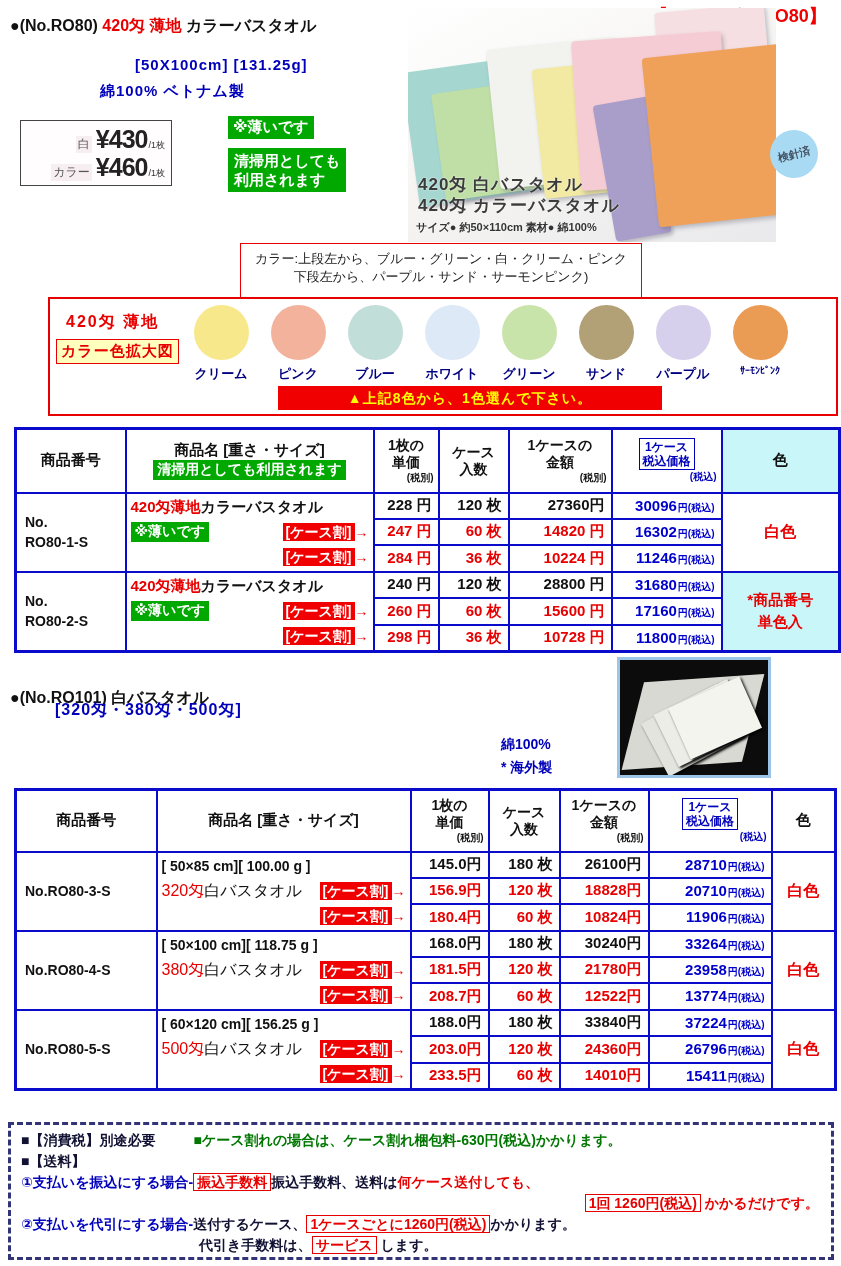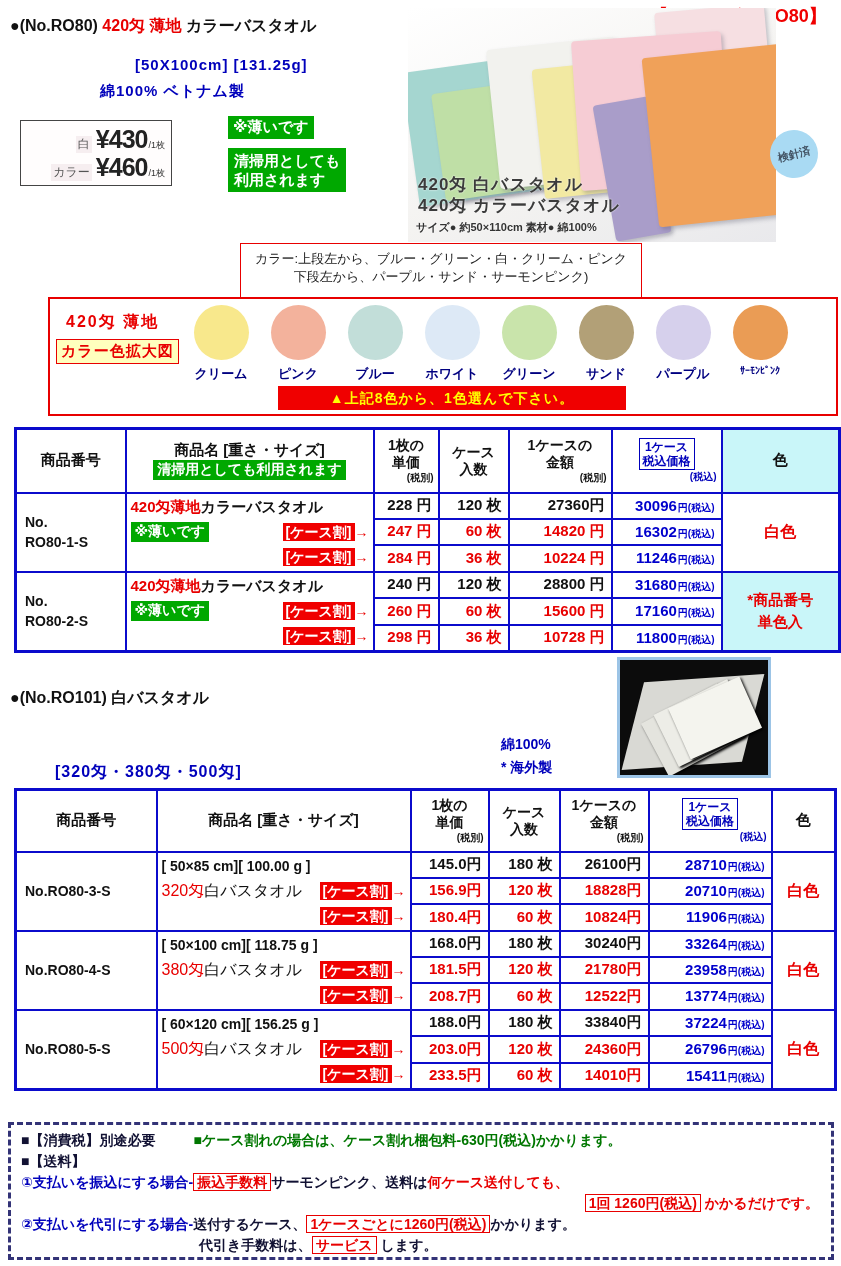--- a/index.html
+++ b/index.html
@@ -37,21 +37,21 @@
 
   
   #swatch-panel { left:48px; top:297px; width:790px; height:119px; border:2px solid #e80000; background:#fff; }
   #swatch-title { left:16px; top:13px; color:#e80000; font-size:16px; font-weight:bold; letter-spacing:2px; }
   #swatch-subtitle { left:6px; top:40px; border:1px solid #e80000; background:#ffffbe; color:#e80000; font-size:15px; font-weight:bold; padding:2px 4px; letter-spacing:1px; }
   #swatch-row { left:143px; top:6px; display:flex; gap:21px; }
   .swatch-item { width:56px; text-align:center; }
   .swatch-circle { width:55px; height:55px; border-radius:50%; margin:0 auto; }
   .swatch-label { margin-top:5px; font-size:13px; font-weight:bold; color:#000080; white-space:nowrap; }
   .swatch-label.small { font-size:10px; }
-  #swatch-banner { left:228px; top:87px; width:348px; height:24px; background:#f00000; color:#ffff00; font-size:14px; font-weight:bold; text-align:center; line-height:24px; letter-spacing:1px; }
+  #swatch-banner { left:228px; top:87px; width:384px; height:24px; background:#f00000; color:#ffff00; font-size:14px; font-weight:bold; text-align:center; line-height:24px; letter-spacing:1px; }
 
   
   table.ptable { position:absolute; border-collapse:collapse; table-layout:fixed; background:#fff; }
   table.ptable, table.ptable td, table.ptable th { border:2px solid #0b0bcc; }
   table.ptable { border-width:3px; }
   table.ptable th { font-size:15px; color:#111; vertical-align:middle; padding:2px; font-weight:bold; }
   .h-main { white-space:pre-line; font-size:14px; line-height:17px; }
   .h-tax { font-size:10px; text-align:right; padding-right:2px; }
   .incl-box { display:inline-block; border:1px solid #0000bb; color:#0000bb; font-size:12px; line-height:14px; padding:1px 3px; white-space:pre-line; font-weight:bold; }
   th.cyan { background:#c9f6f9; }
@@ -74,21 +74,21 @@
   .nblk { color:#111; }
   .nl2, .nl3 { height:25px; display:flex; justify-content:space-between; align-items:center; }
   .nl3 { justify-content:flex-end; }
   .badge-green.sm { font-size:14px; padding:1px 4px; }
   .case-wrap { white-space:nowrap; }
   .case-badge { background:#f00000; color:#fff; font-weight:bold; font-size:14px; padding:1px 3px;text-align:center; }
   .case-arrow { color:#e80000; font-weight:bold; font-size:14px; }
 
   
   #title2 { left:10px; top:688px; font-size:16px; font-weight:bold; color:#111; }
-  #subtitle2 { left:55px; top:762px; font-size:16px; font-weight:bold; color:#0000bb; letter-spacing:1px; }
+  #subtitle2 { left:55px; top:700px; font-size:16px; font-weight:bold; color:#0000bb; letter-spacing:1px; }
   #material2 { left:501px; top:733px; font-size:14px; font-weight:bold; color:#0000bb; line-height:23px; white-space:pre-line; }
   #photo2 { left:617px; top:657px; width:154px; height:121px; border:3px solid #9cc4e6; background:#0c0c0c; overflow:hidden; }
   .w-flat { position:absolute; left:14px; top:18px; width:118px; height:88px; background:#d9d9d4; transform:skewX(-18deg) rotate(-4deg); }
   .w-fold { position:absolute; background:#efefe9; box-shadow:1px 2px 3px #000; }
 
   
   #notes { left:8px; top:1122px; width:826px; height:138px; border:3px dashed #333377; padding:5px 10px; font-size:14px; font-weight:bold; color:#111133; }
   #notes .nrow { line-height:20px; margin-bottom:1px; white-space:nowrap; }
   .green-note { color:#007700; margin-left:38px; }
   .rbox { border:1px solid #e80000; color:#e80000; padding:0 3px; }
@@ -422,19 +422,19 @@
       <td class="v">60 枚</td>
       <td class="v">14010円</td>
       <td class="v incl"><span>15411</span><span class="sfx">円(税込)</span></td>
     </tr>
   </tbody>
     </table>
 
   <div id="notes" class="abs">
     <div class="nrow"><span>■【消費税】別途必要</span><span class="green-note">■ケース割れの場合は、ケース割れ梱包料-630円(税込)かかります。</span></div>
     <div class="nrow">■【送料】</div>
-    <div class="nrow"><span class="blue">①支払いを振込にする場合-</span><span class="rbox">振込手数料</span><span>サーモンピンク、送料は</span><span class="red">何ケース送付しても、</span></div>
+    <div class="nrow"><span class="blue">①支払いを振込にする場合-</span><span class="rbox">振込手数料</span><span>振込手数料、送料は</span><span class="red">何ケース送付しても、</span></div>
     <div class="nrow" id="note-line4"><span class="rbox">1回 1260円(税込)</span> <span>かかるだけです。</span></div>
     <div class="nrow"><span class="blue">②支払いを代引にする場合-</span><span>送付するケース、</span><span class="rbox">1ケースごとに1260円(税込)</span><span>かかります。</span></div>
     <div class="nrow" id="note-line6"><span>代引き手数料は、</span><span class="rbox">サービス</span> <span>します。</span></div>
   </div>
 
 </div>
 
 </body></html>

